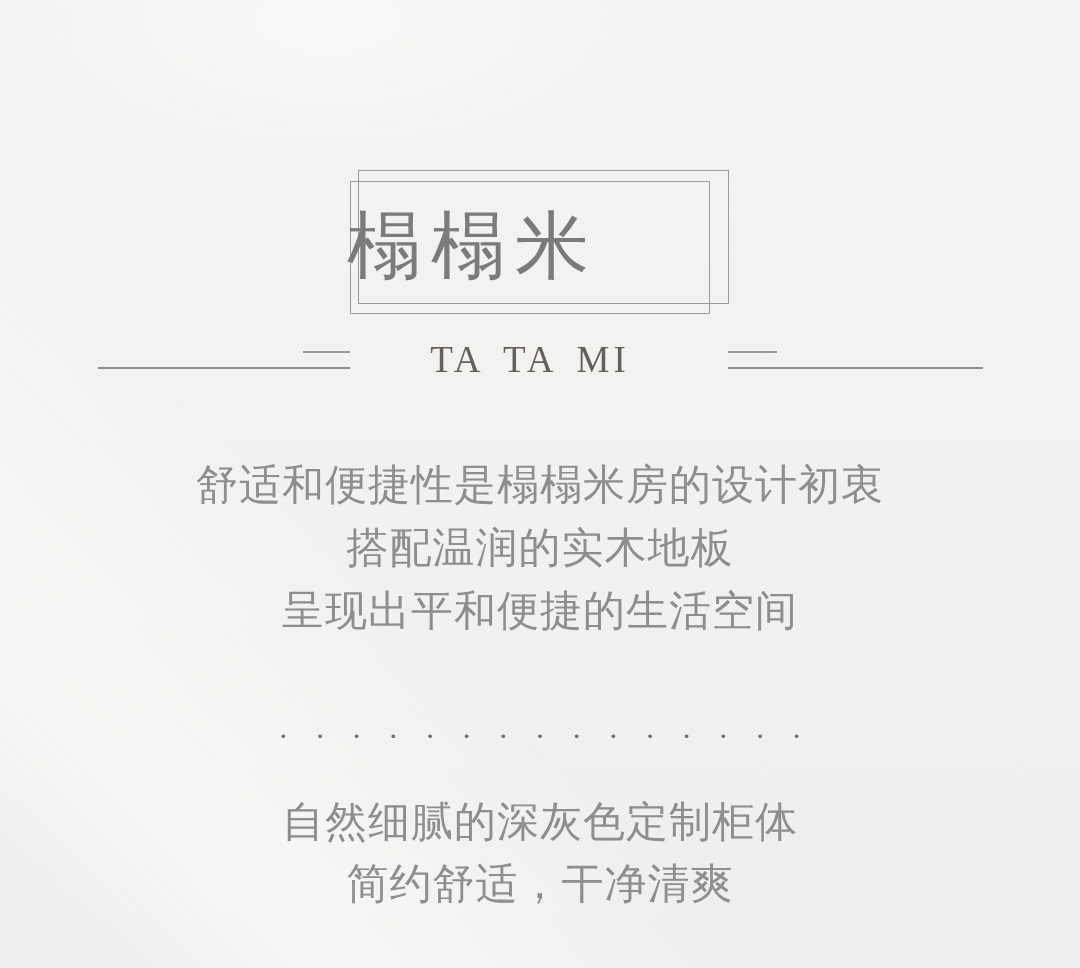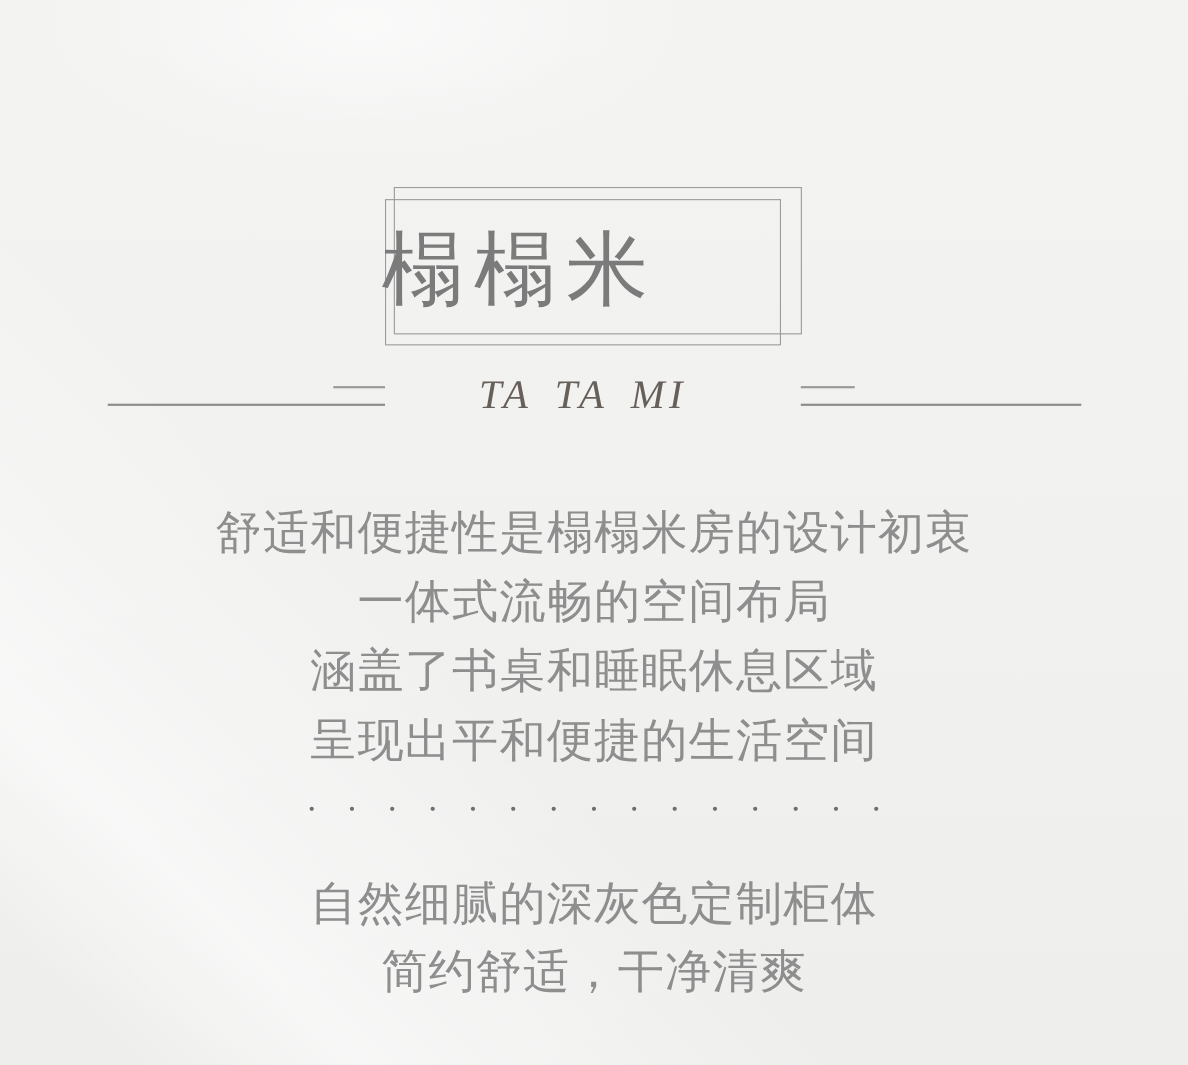--- a/index.html
+++ b/index.html
@@ -39,21 +39,20 @@
   }
   .subtitle{
     position:absolute;
     left:0;top:340px;width:1060px;height:40px;
     line-height:40px;
     text-align:center;
     font-size:37px;
     letter-spacing:4px;
     word-spacing:8px;
     color:#675f5a;
-    font-style:italic;
   }
   .decor-line{
     position:absolute;
     height:2px;
     background:#8d8d8d;
   }
   .decor-line.l-long{left:98px;top:367px;width:252px;}
   .decor-line.l-short{left:303px;top:351px;width:47px;background:#9a9a9a;}
   .decor-line.r-short{left:728px;top:351px;width:49px;background:#9a9a9a;}
   .decor-line.r-long{left:728px;top:367px;width:255px;}
@@ -90,22 +89,21 @@
   <h1 class="title">榻榻米</h1>
 
   <span class="decor-line l-long"></span>
   <span class="decor-line l-short"></span>
   <div class="subtitle">TA TA MI</div>
   <span class="decor-line r-short"></span>
   <span class="decor-line r-long"></span>
 
   <div class="textblock intro">
     <div>舒适和便捷性是榻榻米房的设计初衷</div>
-    <div>一体式流畅的空间布局</div>
-    <div>涵盖了书桌和睡眠休息区域</div>
+    <div>搭配温润的实木地板</div>
     <div>呈现出平和便捷的生活空间</div>
   </div>
 
   <div class="dots">•••••••••••••••</div>
 
   <div class="textblock details">
     <div>自然细腻的深灰色定制柜体</div>
     <div>简约舒适，干净清爽</div>
   </div>
 

